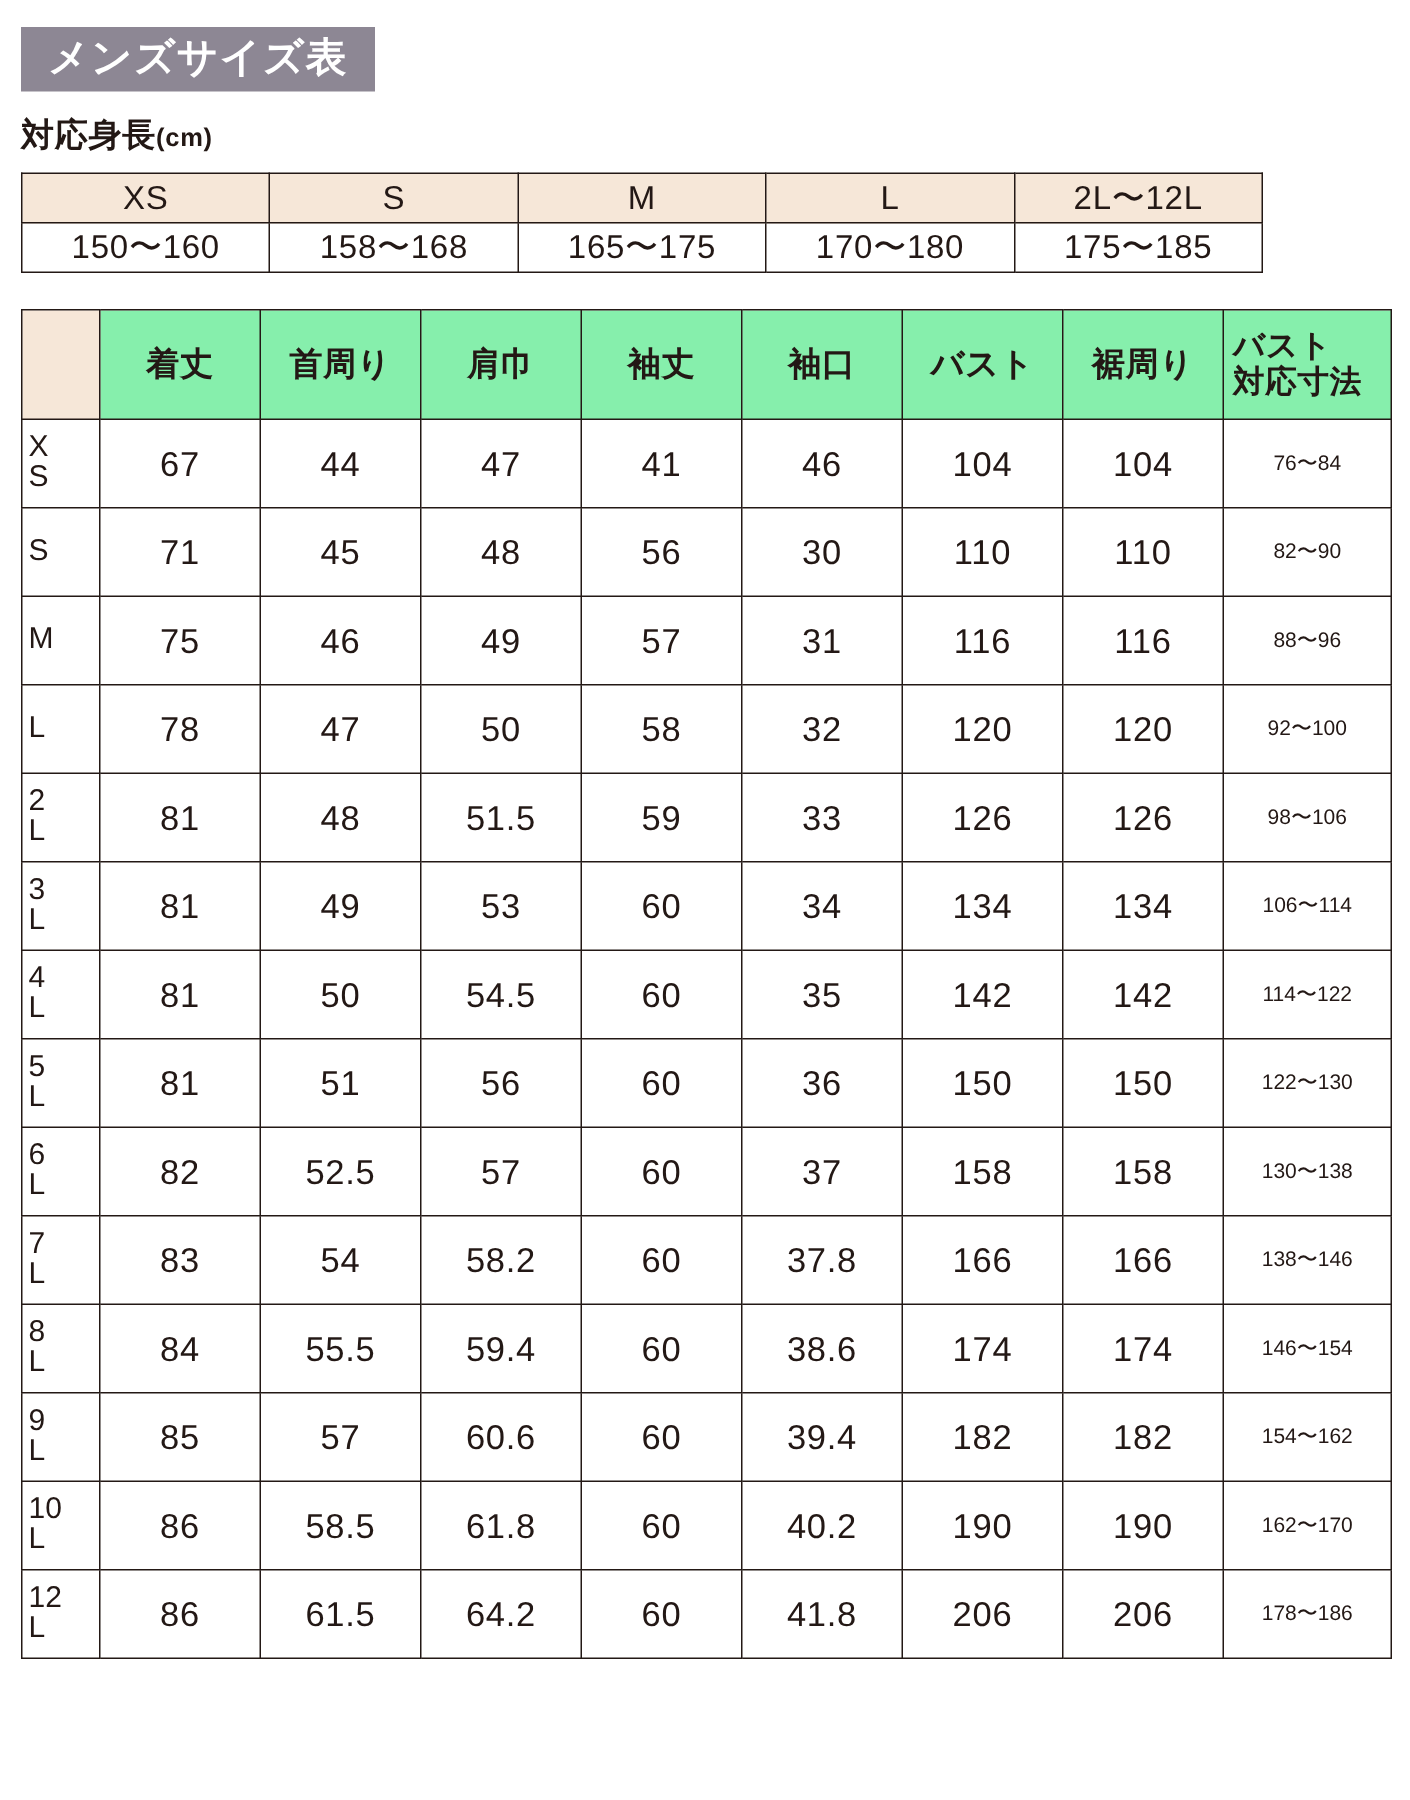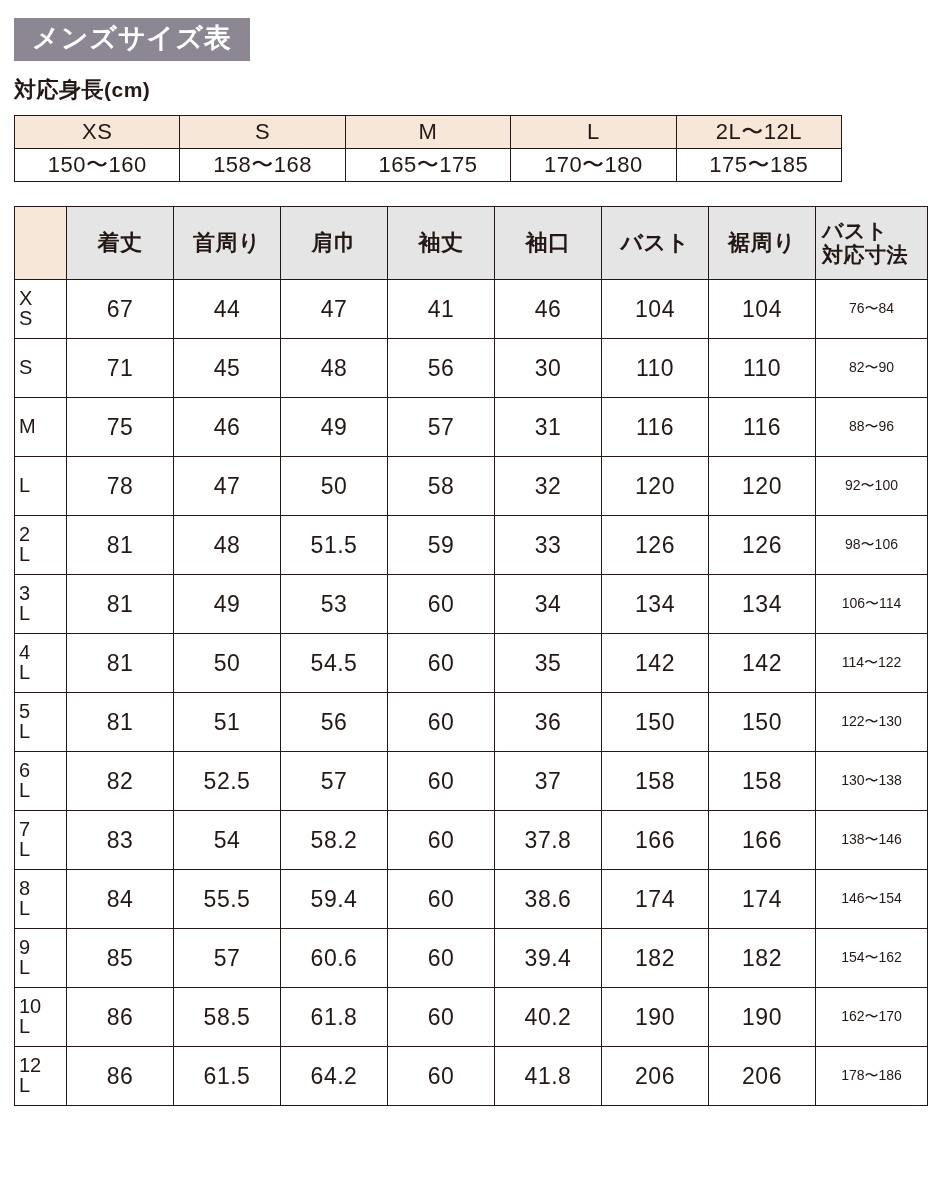--- a/index.html
+++ b/index.html
@@ -35,21 +35,21 @@
   }
 
   
   .subtitle {
     margin-top: 14px;
     font-size: 22px;
     font-weight: bold;
     letter-spacing: 0.5px;
   }
   .subtitle .unit {
-    font-size: 21px;
+    font-size: 17px;
     font-weight: bold;
     margin-top: 32px;
   }
 
   
   table {
     border-collapse: collapse;
     table-layout: fixed;
     width: 828px;
   }
@@ -77,21 +77,21 @@
 
   
   .meas-wrap {
     margin-top: 24px;
   }
   .meas-table col.sizecol { width: 52px; }
   .meas-table col.datacol { width: 107px; }
   .meas-table col.lastcol { width: 112px; }
 
   .meas-table thead td {
-    background: #e5e5e5;
+    background: #86efac;
     height: 72px;
     font-size: 22px;
     font-weight: bold;
     letter-spacing: 0.5px;
     padding: 0 2px;
   }
   .meas-table thead td.corner {
     background: #f6e7d8;
   }
   .meas-table thead td.two-line {

